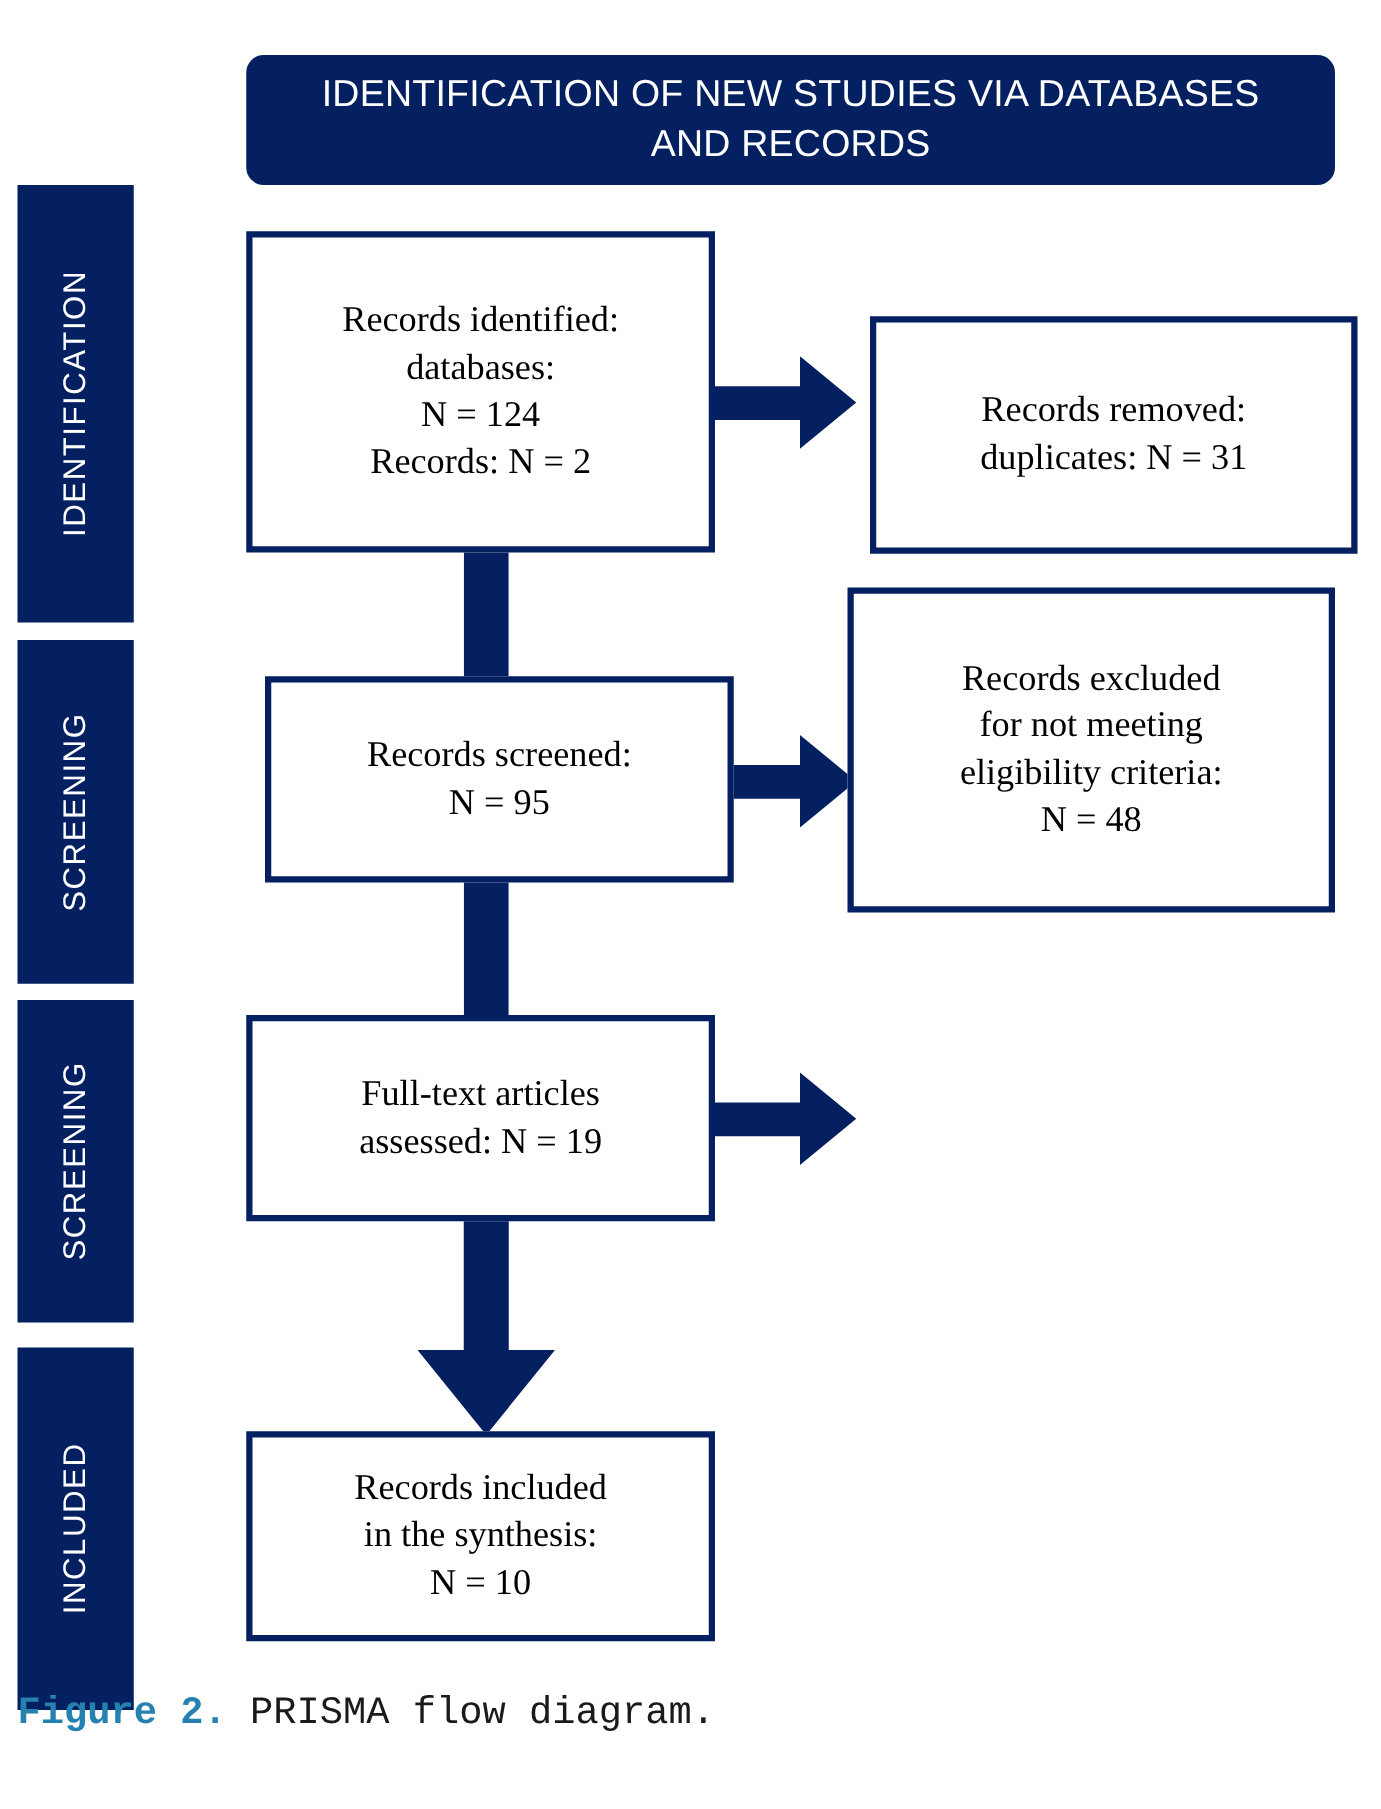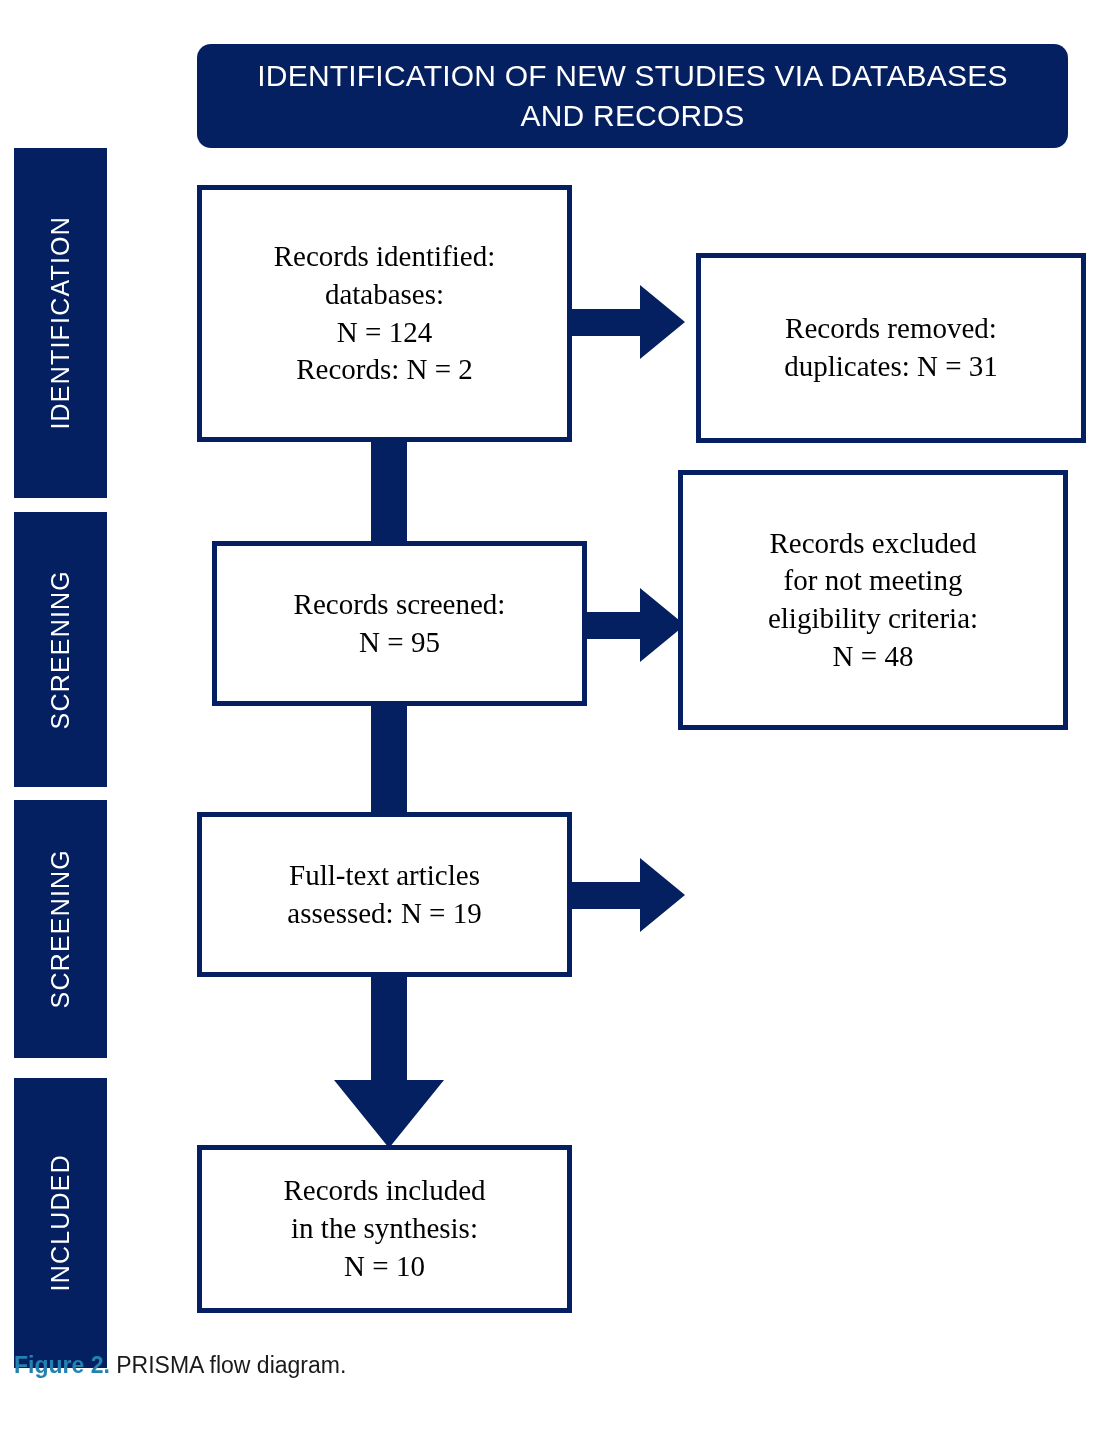--- a/index.html
+++ b/index.html
@@ -93,24 +93,25 @@
     position: absolute;
     z-index: 1;
   }
   .connector svg { display: block; }
 
   
   .caption {
     position: absolute;
     left: 14px;
     top: 1352px;
-    font-size: 23px;
+    font-size: 31px;
     line-height: 1.2;
     color: #111111;
     white-space: nowrap;
+    font-family: Liberation Mono, monospace;
   }
   .caption .caption-lead {
     color: #2481b0;
     font-weight: bold;
   }
   .caption .caption-rest { color: #1a1a1a; }
 </style>
 </head>
 <body>
 

